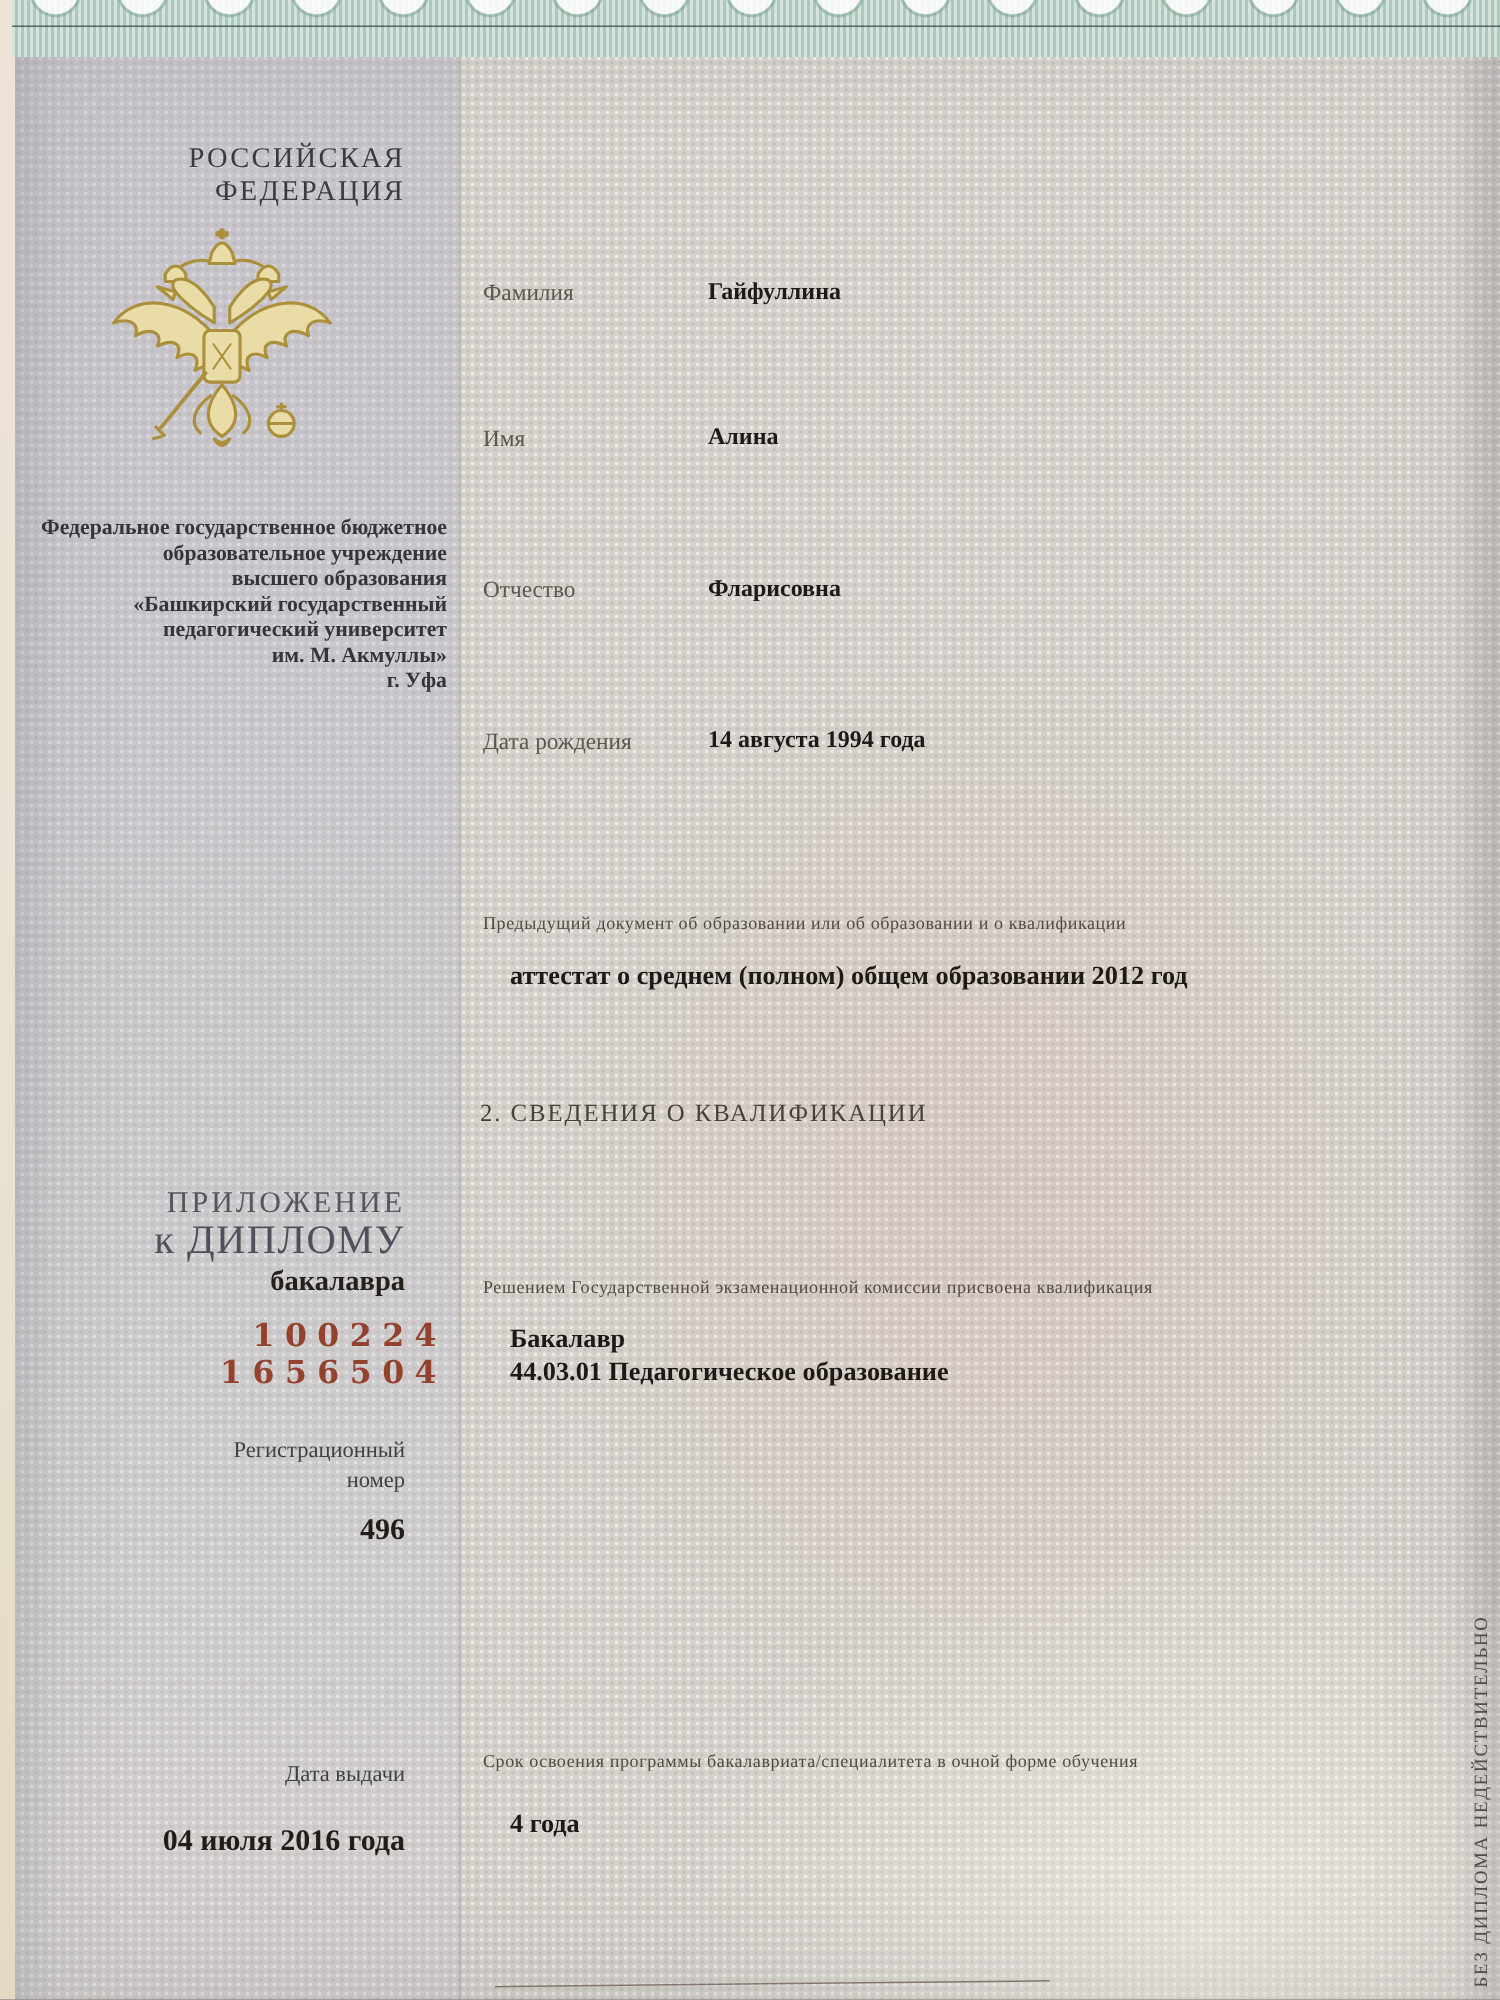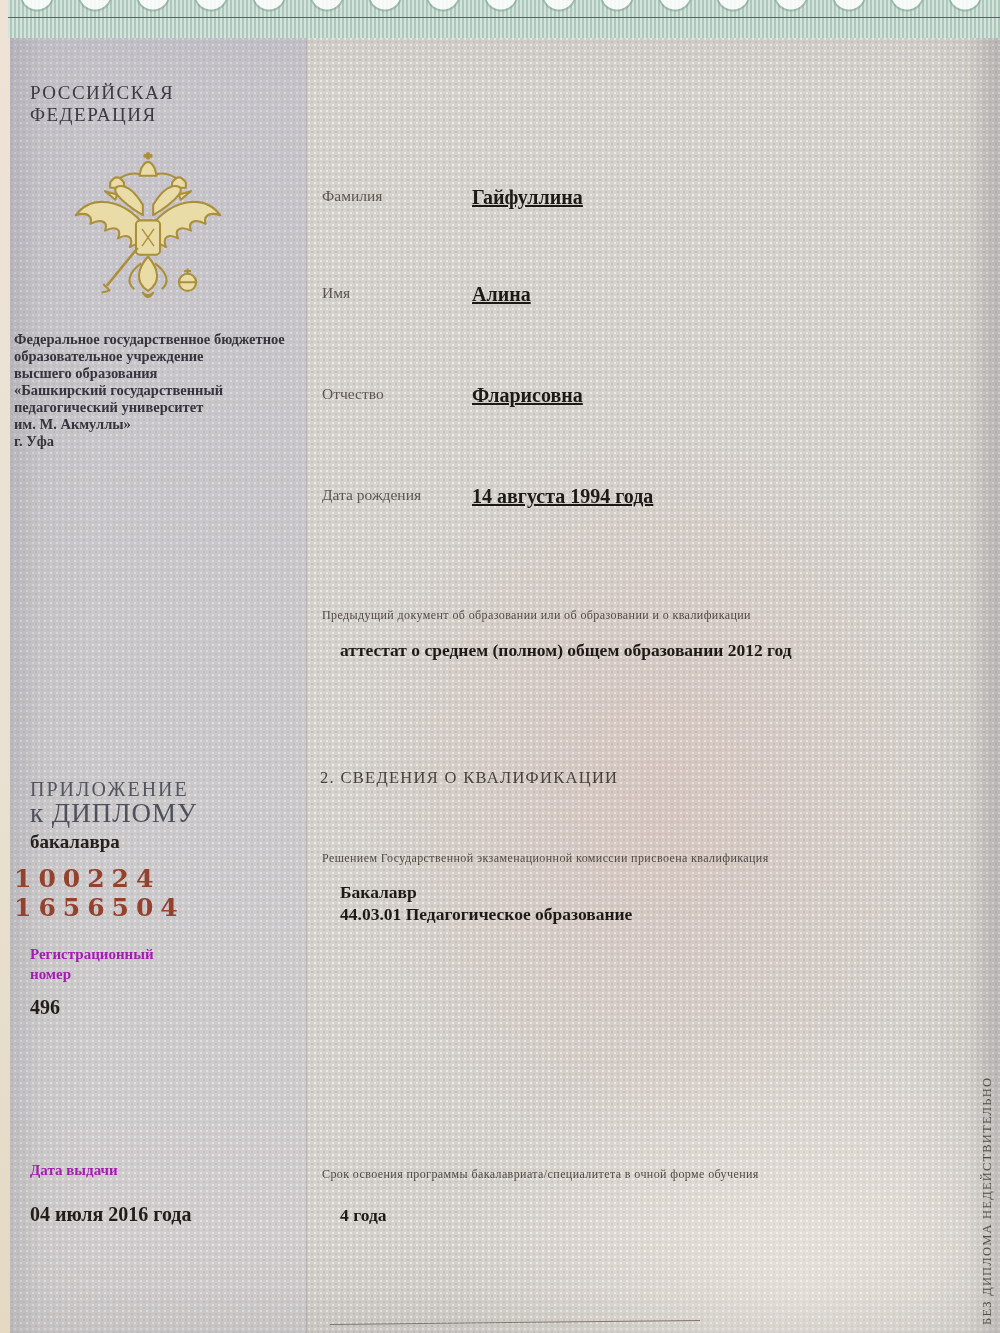--- a/index.html
+++ b/index.html
@@ -47,48 +47,48 @@
     content:"";position:absolute;left:0;top:17px;width:100%;height:1px;
     background:rgba(54,66,60,.75);
   }
   
   #left-col-shade{
     position:absolute;left:10px;top:30px;width:296px;height:1303px;
     background:linear-gradient(180deg, rgba(168,170,196,.34), rgba(176,178,200,.26) 55%, rgba(196,198,214,.20));
     box-shadow:1px 0 2px rgba(90,90,110,.25);
   }
   .abs{position:absolute;}
-  .center{text-align:left;}
+  .center{text-align:right;margin-top:13px;}
   
   .country{
     left:30px;width:240px;
     font-size:19px;letter-spacing:1.5px;color:#3c3a40;font-weight:500;
   }
   .inst{
     left:14px;width:284px;
     font-size:14.5px;line-height:16.4px;font-weight:bold;color:#36333d;
   }
   .doc-type-1{left:30px;width:240px;font-size:20px;letter-spacing:2px;color:#53555f;}
   .doc-type-2{left:30px;width:240px;font-size:27px;letter-spacing:1px;color:#4e505b;}
   .doc-type-3{left:30px;width:240px;font-size:19px;font-weight:bold;color:#24211d;}
   .serial{
     left:14px;width:284px;
     font-family:"DejaVu Serif",serif;
-    font-size:25px;font-weight:bold;color:#94412d;
+    font-size:21px;font-weight:bold;color:#94412d;
     letter-spacing:7px;word-spacing:12px;
   }
-  .small-lbl{font-size:15px;color:#a21caf;font-weight:bold;}
+  .small-lbl{font-size:15px;color:#404040;}
   .big-val{font-size:20px;font-weight:bold;color:#211e19;}
   
   .sec-title{
     left:320px;width:650px;
     font-size:16.5px;letter-spacing:1.3px;color:#46413a;
   }
   .f-label{left:322px;width:150px;font-size:15.5px;color:#5b564f;}
-  .f-value{left:472px;width:460px;font-size:20px;font-weight:bold;color:#1d1a16;text-decoration:underline;}
+  .f-value{left:472px;width:460px;font-size:16px;font-weight:bold;color:#1d1a16;}
   .long-lbl{left:322px;width:640px;font-size:12px;color:#4f4a43;letter-spacing:.4px;}
   .long-val{left:340px;width:620px;font-size:17.5px;font-weight:bold;color:#1d1a16;}
   
   #vertical-note{
     right:5px;top:1030px;height:295px;
     writing-mode:vertical-rl;transform:rotate(180deg);
     font-size:12.5px;letter-spacing:1.2px;color:#514e47;
     white-space:nowrap;
   }
   
@@ -179,21 +179,21 @@
 
   <div class="abs f-label" style="top:385px">Отчество</div>
   <div class="abs f-value" style="top:384px">Фларисовна</div>
 
   <div class="abs f-label" style="top:486px">Дата рождения</div>
   <div class="abs f-value" style="top:485px">14 августа 1994  года</div>
 
   <div class="abs long-lbl" style="top:608px">Предыдущий документ об образовании или об образовании и о квалификации</div>
   <div class="abs long-val" style="top:640px">аттестат о среднем (полном) общем образовании 2012 год</div>
 
-  <div class="abs sec-title" style="top:768px">2. СВЕДЕНИЯ О КВАЛИФИКАЦИИ</div>
+  <div class="abs sec-title" style="top:732px">2. СВЕДЕНИЯ О КВАЛИФИКАЦИИ</div>
 
   <div class="abs long-lbl" style="top:851px">Решением Государственной экзаменационной комиссии присвоена квалификация</div>
   <div class="abs long-val" style="top:882px">Бакалавр</div>
   <div class="abs long-val" style="top:904px">44.03.01 Педагогическое образование</div>
 
   <div class="abs long-lbl" style="top:1167px">Срок освоения программы бакалавриата/специалитета в очной форме обучения</div>
   <div class="abs long-val" style="top:1205px">4 года</div>
 
   <div class="abs" id="vertical-note">БЕЗ ДИПЛОМА НЕДЕЙСТВИТЕЛЬНО</div>
 

